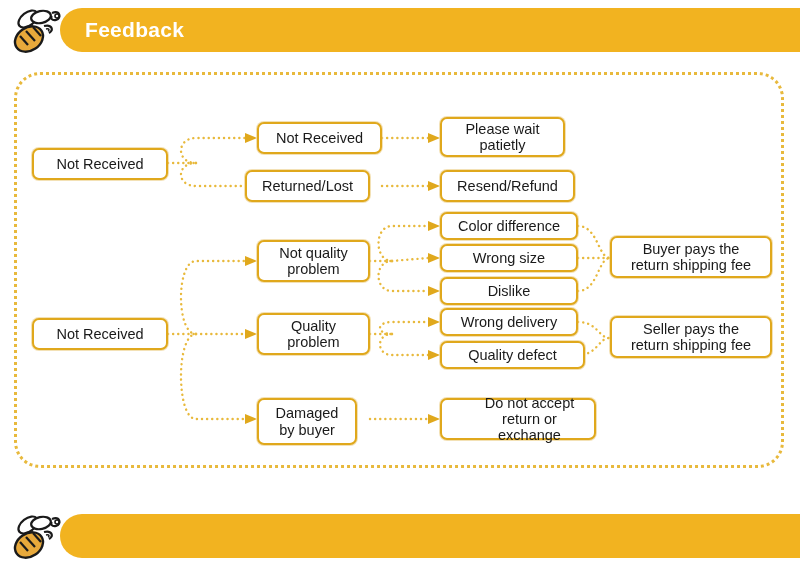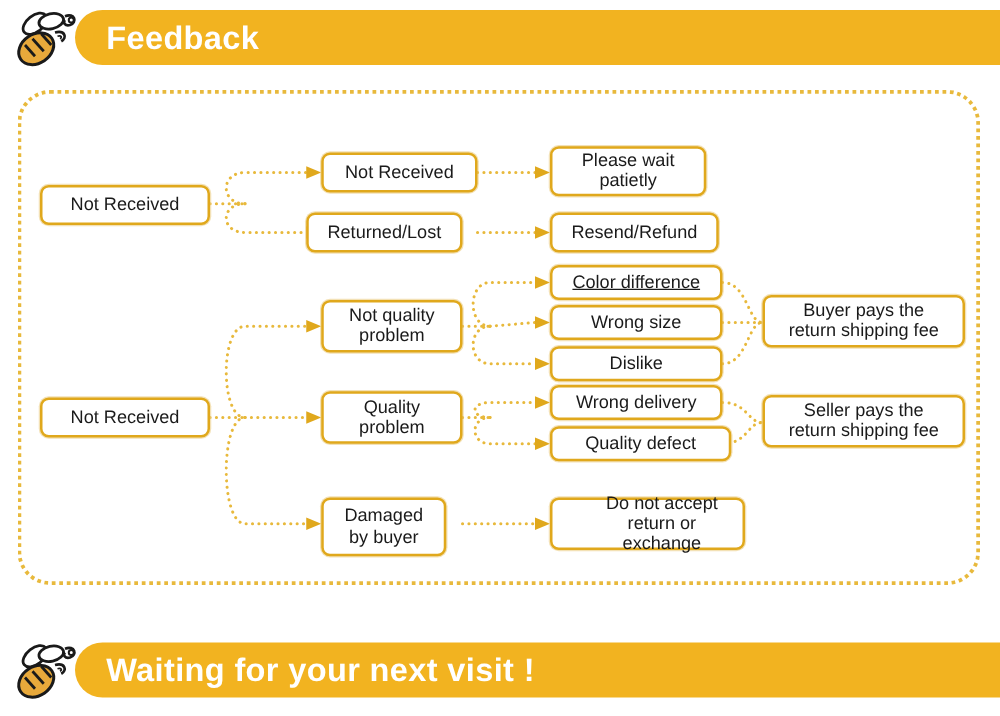--- a/index.html
+++ b/index.html
@@ -32,21 +32,21 @@
     border-top-left-radius: 22px;
     border-bottom-left-radius: 22px;
   }
   .banner-title {
     position: absolute;
     left: 85px;
     top: 0;
     height: 44px;
     line-height: 44px;
     color: #ffffff;
-    font-size: 26px;
+    font-size: 21px;
     font-weight: bold;
     letter-spacing: 0.3px;
     white-space: nowrap;
   }
   .banner-deco {
     position: absolute;
     right: 30px;
     top: 8px;
     height: 28px;
     line-height: 28px;
@@ -195,21 +195,21 @@
 <div class="node" style="left:440px; top:170px; width:135px; height:32px;">Resend/Refund</div>
 
 <div class="node" style="left:32px;  top:318px; width:136px; height:32px;">Not Received</div>
 <div class="node" style="left:257px; top:240px; width:113px; height:42px;">Not quality
 problem</div>
 <div class="node" style="left:257px; top:313px; width:113px; height:42px;">Quality
 problem</div>
 <div class="node" style="left:257px; top:398px; width:100px; height:47px;">Damaged
 by buyer</div>
 
-<div class="node" style="left:440px; top:212px; width:138px; height:28px;text-decoration:underline;">Color difference</div>
+<div class="node" style="left:440px; top:212px; width:138px; height:28px;">Color difference</div>
 <div class="node" style="left:440px; top:244px; width:138px; height:28px;">Wrong size</div>
 <div class="node" style="left:440px; top:277px; width:138px; height:28px;">Dislike</div>
 <div class="node" style="left:440px; top:308px; width:138px; height:28px;">Wrong delivery</div>
 <div class="node" style="left:440px; top:341px; width:145px; height:28px;">Quality defect</div>
 
 <div class="node" style="left:610px; top:236px; width:162px; height:42px;">Buyer pays the
 return shipping fee</div>
 <div class="node" style="left:610px; top:316px; width:162px; height:42px;">Seller pays the
 return shipping fee</div>
 <div class="node" style="left:440px; top:398px; width:156px; height:42px;padding-left:29px;">Do not accept
@@ -224,14 +224,13 @@
       <path d="M44 6 C52 3 54 11 48 13 C44 14 42 11 44 9" fill="none" stroke="#1a1a1a" stroke-width="2.2"></path>
       <circle cx="49" cy="9" r="2" fill="#ffffff" stroke="#1a1a1a" stroke-width="1.6"></circle>
       <ellipse cx="21" cy="32" rx="15" ry="11.5" transform="rotate(-34 21 32)" fill="#e8a93b" stroke="#1a1a1a" stroke-width="2.4"></ellipse>
       <path d="M12 29 L20 38" stroke="#1a1a1a" stroke-width="2.2" fill="none"></path>
       <path d="M18 24 L27 34" stroke="#1a1a1a" stroke-width="2.2" fill="none"></path>
       <path d="M25 20 L33 29" stroke="#1a1a1a" stroke-width="2.2" fill="none"></path>
       <path d="M36 19 C44 17 46 23 41 26" fill="#ffffff" stroke="#1a1a1a" stroke-width="2.2"></path>
       <path d="M38 22 C41 21 42 23 40 24" fill="none" stroke="#1a1a1a" stroke-width="1.4"></path>
     </g>
   </svg>
-  <div class="banner-title">Waiting for your next visit !</div>
 </div>
 
 </body></html>

